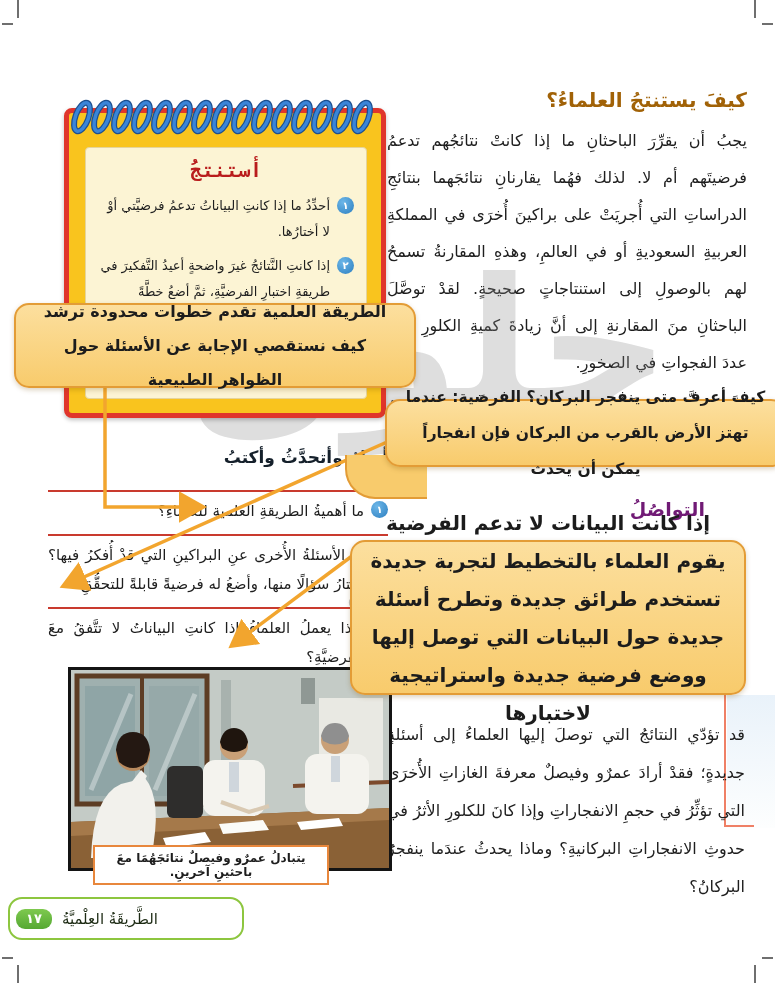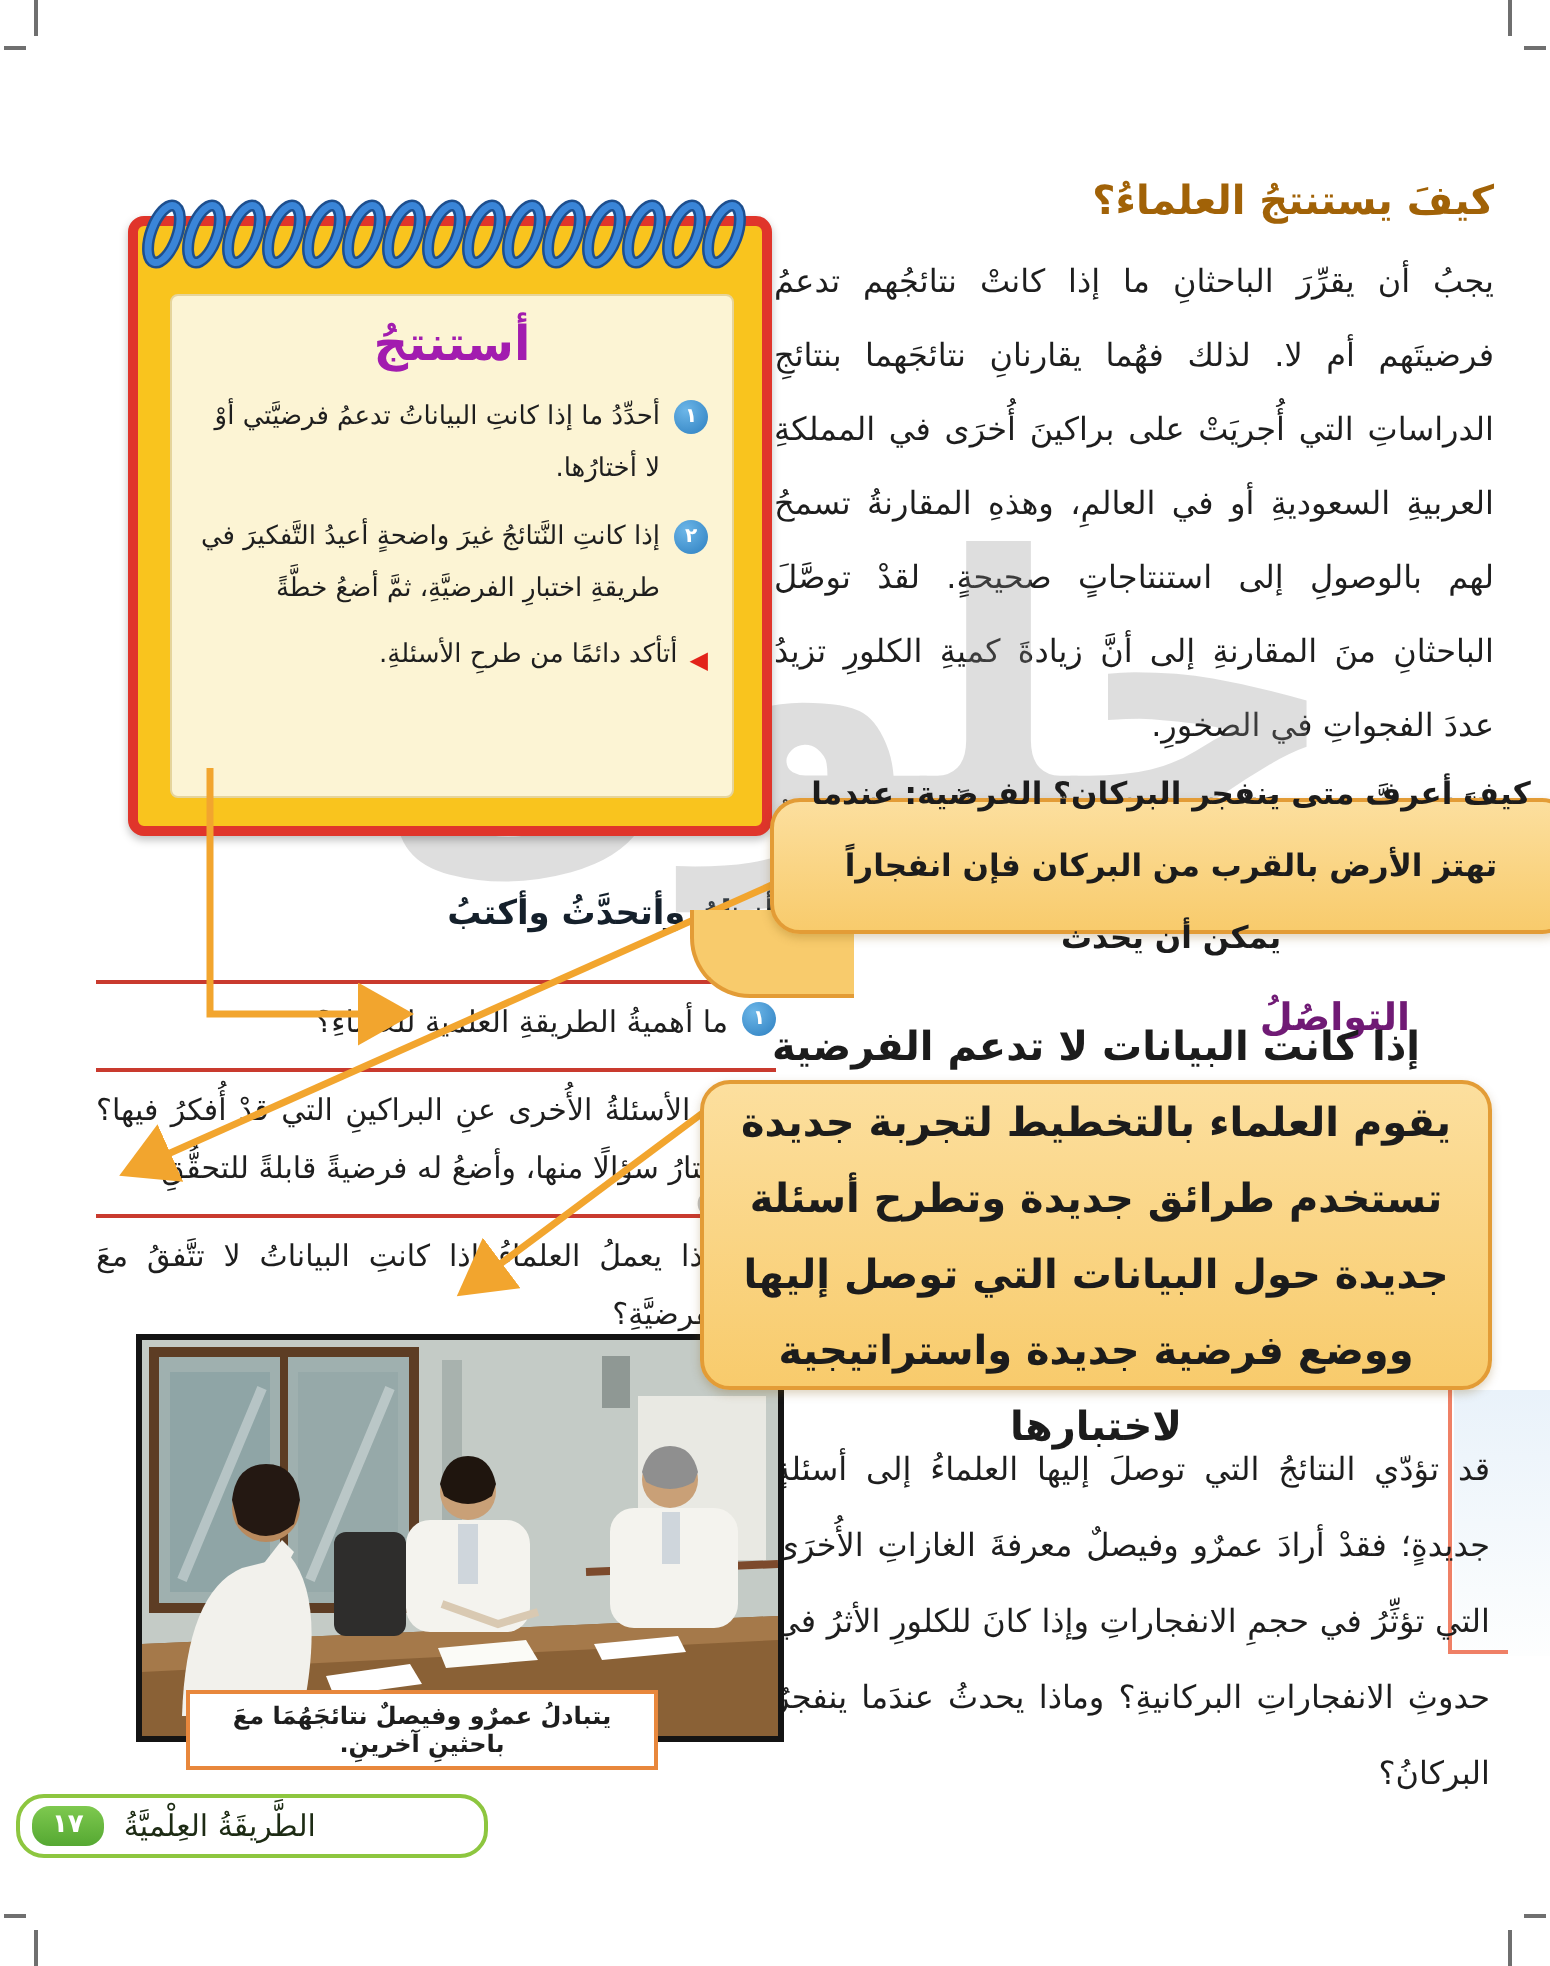--- a/index.html
+++ b/index.html
@@ -29,21 +29,21 @@
   .redline-v{position:absolute;left:724px;top:695px;width:2px;height:132px;background:#ef8066;z-index:2;}
   .redline-h{position:absolute;left:724px;top:825px;width:30px;height:2px;background:#ef8066;z-index:2;}
 
   
   .notebook{position:absolute;left:64px;top:108px;width:322px;height:310px;z-index:6;
       background:#f9c41e;border:5px solid #e0352b;border-radius:8px;box-sizing:border-box;
       box-shadow:0 2px 4px rgba(0,0,0,.25);}
   .coils{position:absolute;left:70px;top:90px;width:312px;height:54px;z-index:7;}
   .nb-card{position:absolute;left:16px;top:34px;width:282px;height:252px;background:#fcf4d4;
       border:1px solid #e5d49c;border-radius:4px;padding:8px 12px;box-sizing:border-box;}
-  .nb-title{color:#a21caf;font-weight:bold;font-size:24px;text-align:center;margin:2px 0 10px 0;}
+  .nb-title{color:#b91c1c;font-weight:bold;font-size:20px;text-align:center;margin:2px 0 10px 0;font-family:Liberation Mono, monospace;}
   .nb-item{display:flex;gap:7px;font-size:13px;line-height:26px;margin-bottom:8px;}
   .badge{flex:0 0 auto;display:inline-flex;align-items:center;justify-content:center;width:17px;height:17px;
       margin-top:4px;border-radius:50%;background:radial-gradient(circle at 35% 30%,#6cb6e8,#2d7fc0);
       color:#fff;font-size:10px;font-weight:bold;}
   .nb-tip{display:flex;gap:6px;align-items:flex-start;font-size:13px;line-height:24px;margin-top:2px;}
   .tri-icon{color:#e2231a;font-size:12px;margin-top:2px;}
 
   
   .callout{position:absolute;z-index:8;background:linear-gradient(180deg,#fcdf9e,#f8cb6c);
       border:2px solid #e39c36;border-radius:15px;box-sizing:border-box;
@@ -67,21 +67,21 @@
   .q-row{display:flex;gap:7px;font-size:15px;line-height:29px;text-align:justify;}
 
   
   .photo{position:absolute;left:68px;top:667px;width:318px;height:198px;z-index:6;
       border:3px solid #141414;box-sizing:content-box;background:#c9ccc4;}
   .caption{position:absolute;left:93px;top:845px;width:236px;z-index:9;background:#ffffff;
       border:2px solid #e8873c;font-size:12px;font-weight:bold;text-align:center;
       padding:4px 6px;box-sizing:border-box;}
 
   
-  .footer{position:absolute;left:8px;top:897px;width:236px;height:32px;z-index:6;
+  .footer{position:absolute;left:8px;top:897px;width:236px;height:43px;z-index:6;
       border:2px solid #8dc63f;border-radius:14px;box-sizing:border-box;background:#fff;
       display:flex;align-items:center;gap:10px;padding:0 6px;}
   .page-num{background:linear-gradient(180deg,#7ec94f,#55a832);color:#fff;font-weight:bold;font-size:13px;
       border-radius:9px;padding:1px 10px;line-height:18px;}
   .footer-label{font-size:15px;font-weight:normal;color:#1d2b14;}
 </style>
 </head>
 <body>
 
 <div class="page">
@@ -226,20 +226,23 @@
     <defs>
       <marker id="ah" markerWidth="9" markerHeight="9" refX="6" refY="4.5" orient="auto">
         <path d="M0,0 L8,4.5 L0,9 z" fill="#f2a52e"></path>
       </marker>
     </defs>
     <path d="M105,4 L105,127 L200,127" fill="none" stroke="#f2a52e" stroke-width="3.5" marker-end="url(#ah)"></path>
     <path d="M396,58 L66,205" fill="none" stroke="#f2a52e" stroke-width="3.5" marker-end="url(#ah)"></path>
     <path d="M352,176 L234,264" fill="none" stroke="#f2a52e" stroke-width="3.5" marker-end="url(#ah)"></path>
   </svg>
 
+  <div class="callout callout-1" dir="rtl">
+    <span>الطريقة العلمية تقدم خطوات محدودة ترشد كيف نستقصي الإجابة عن الأسئلة حول الظواهر الطبيعية</span>
+  </div>
   <div class="callout-2-tail"></div>
   <div class="callout callout-2" dir="rtl">
     <span>كيف أعرف متى ينفجر البركان؟ الفرضية: عندما تهتز الأرض بالقرب من البركان فإن انفجاراً يمكن أن يحدث</span>
   </div>
   <div class="callout callout-3" dir="rtl">
     <span>إذا كانت البيانات لا تدعم الفرضية يقوم العلماء بالتخطيط لتجربة جديدة تستخدم طرائق جديدة وتطرح أسئلة جديدة حول البيانات التي توصل إليها ووضع فرضية جديدة واستراتيجية لاختبارها</span>
   </div>
 
   <div class="footer">
     <span class="page-num">١٧</span>

